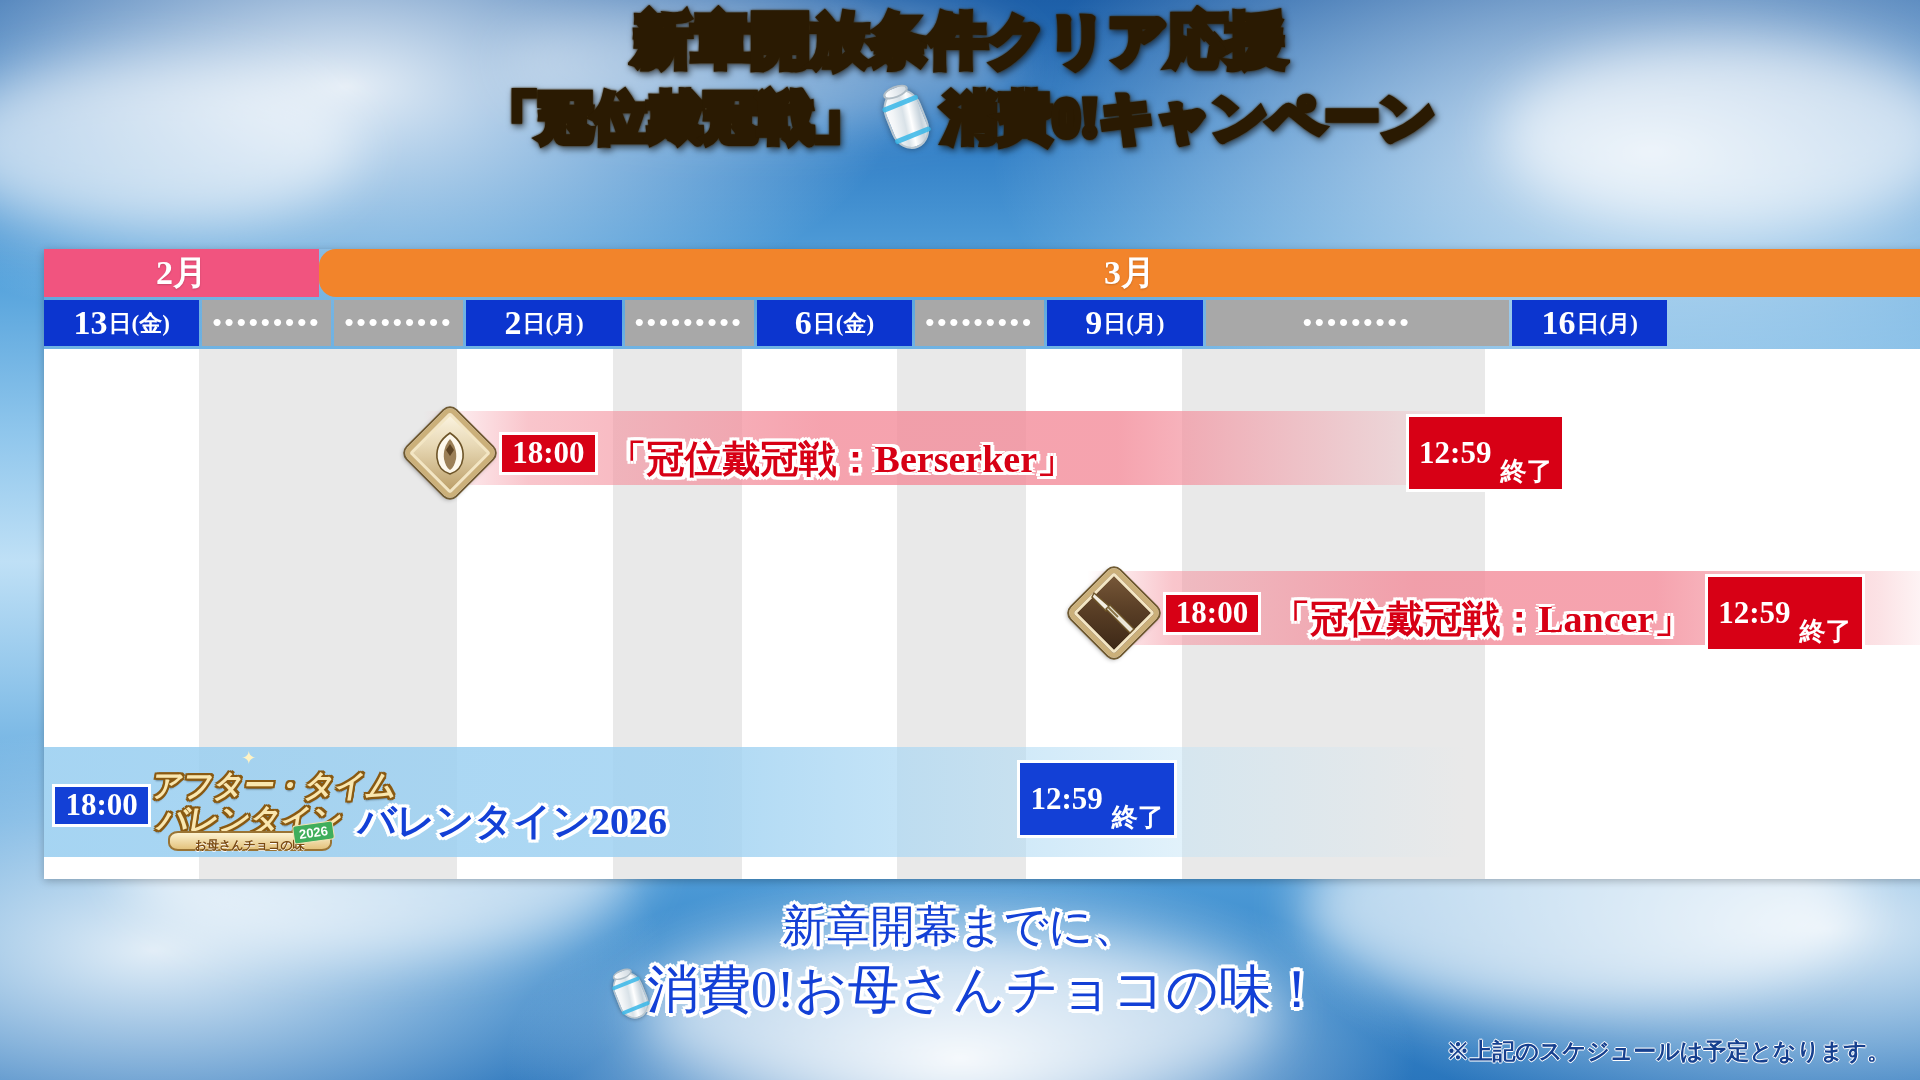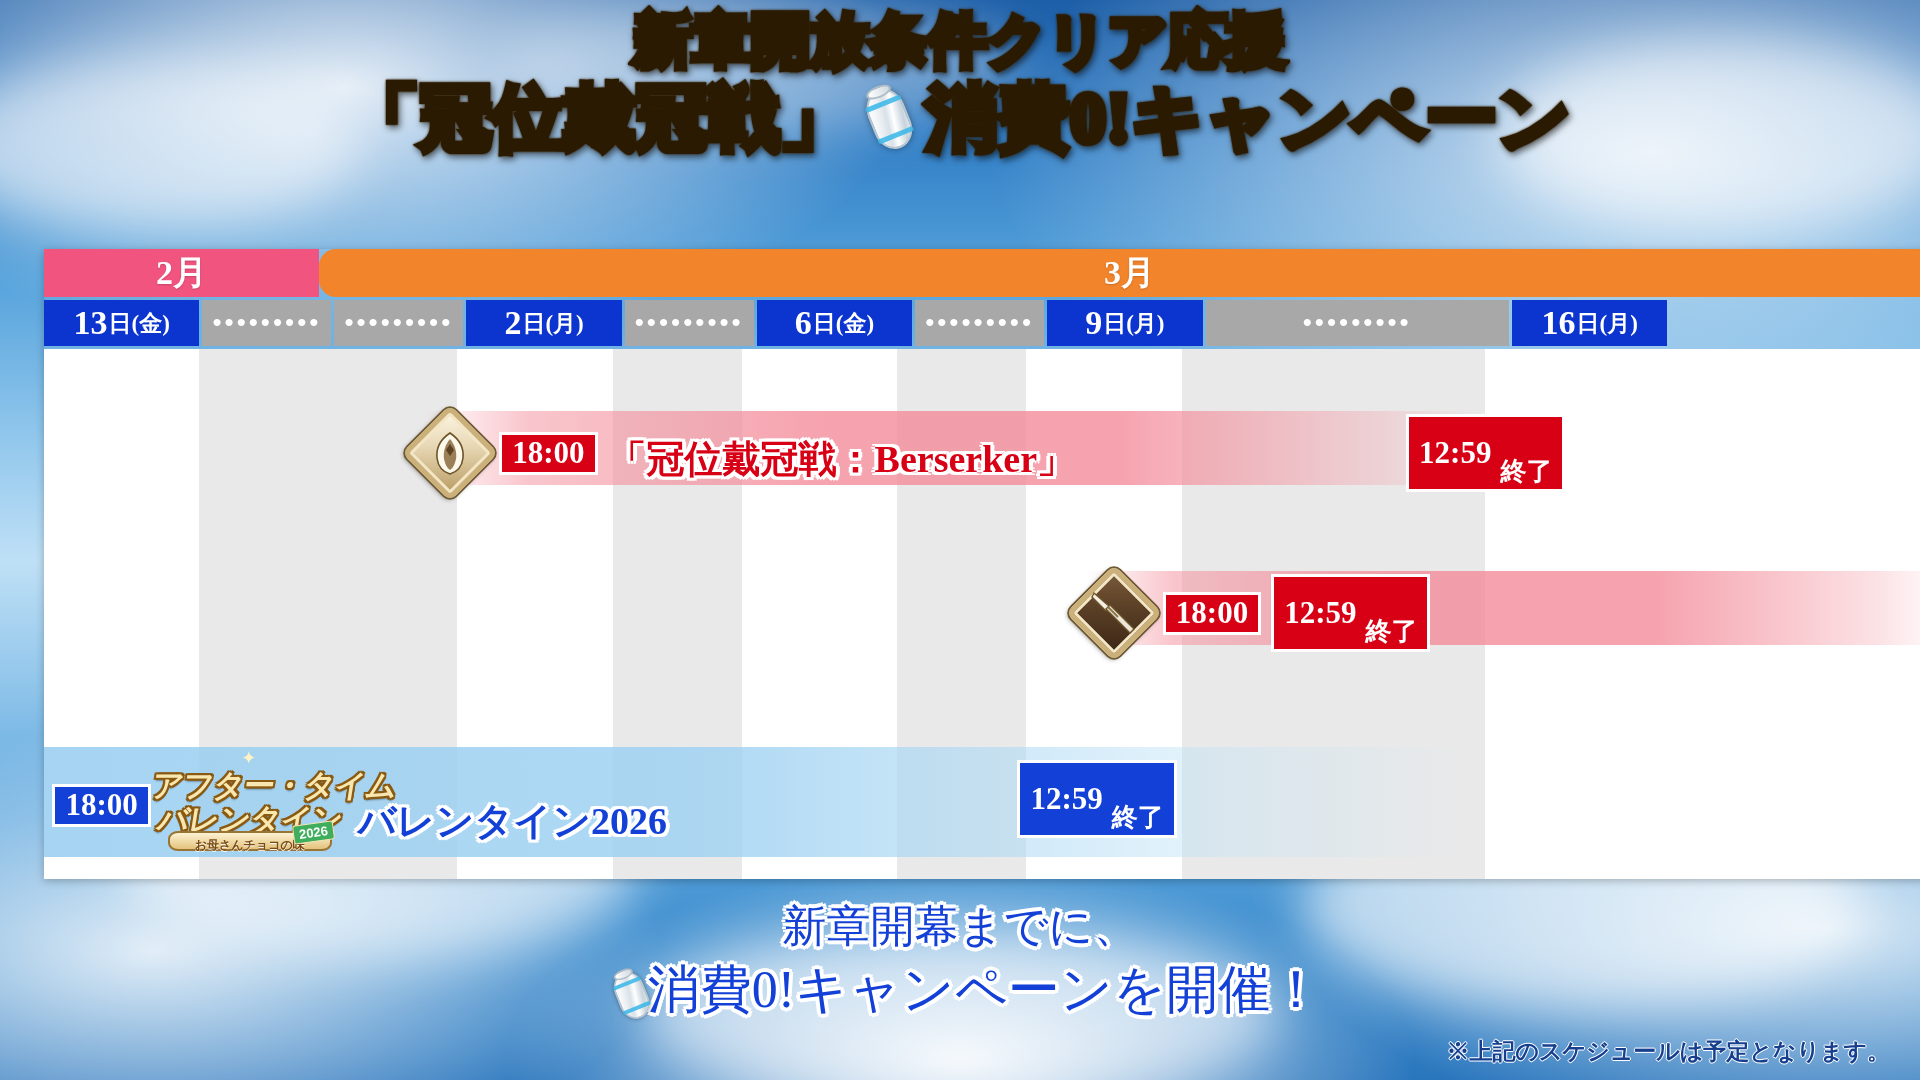--- a/index.html
+++ b/index.html
@@ -37,21 +37,21 @@
     display:inline-block;
     position:relative;
   }
   .gold::before{
     content:attr(data-txt);
     position:absolute;left:0;top:0;z-index:-1;
     -webkit-text-stroke:7px #2a1a02;
     color:#2a1a02;
   }
   #title-line1{font-size:58px;line-height:66px;}
-  #title-line2{font-size:71px;line-height:84px;}
+  #title-line2{font-size:54px;line-height:84px;}
   #title-line2-wrap{display:flex;align-items:center;justify-content:center;gap:4px;margin-top:2px;}
 
   
   .apple-icon{display:inline-block;width:62px;height:72px;position:relative;transform:rotate(-22deg);margin:0 2px;}
   .apple-icon .body{
     position:absolute;left:12px;top:6px;width:38px;height:62px;border-radius:19px/22px;
     background:linear-gradient(100deg,#ffffff 0%,#f2f5f7 22%,#d9e2e8 45%,#ffffff 60%,#c7d3dc 82%,#eef3f6 100%);
     border:2px solid #b9c6cf;
     box-shadow:0 0 6px rgba(0,0,0,.4);
   }
@@ -259,20 +259,21 @@
         <span class="dia"></span>
         <span class="glyph">
           <svg width="52" height="52" viewBox="0 0 52 52" aria-hidden="true">
             <path d="M6 6 L22 20 L18 24 L4 10 Z" fill="#f3efe4" stroke="#6d5428" stroke-width="1.4"></path>
             <path d="M18 22 L42 46 L46 42 L22 18 Z" fill="#ece7d8" stroke="#6d5428" stroke-width="1.4"></path>
             <path d="M20 20 L30 30" stroke="#8a7448" stroke-width="2"></path>
           </svg>
         </span>
       </span>
       <span class="badge badge-red" style="margin-left:6px">18:00</span>
+      <span class="ev-title t-red" style="margin-left:14px">「冠位戴冠戦：Lancer」</span>
       <span class="badge badge-red" style="margin-left:16px">
         <span>12:59</span>
         <span class="fin">終了</span>
       </span>
     </div>
 
     <div class="ev-bar bar-blue" style="left:0%;right:25%;top:398px;height:110px;"></div>
     <div class="ev" style="left:0.6%;top:404px;height:104px;">
       <span class="badge badge-blue">18:00</span>
       <span class="val-logo">
@@ -296,16 +297,16 @@
 
 <div id="footer">
   <div id="foot1" class="foot-line fb">新章開幕までに、</div>
   <div id="foot2">
     <span class="apple-icon">
       <span class="body"></span>
         <span class="band1"></span>
         <span class="band2"></span>
         <span class="cap"></span>
     </span>
-    <span class="foot-line fb">消費0!キャンペーンを開催！</span>
+    <span class="foot-line fb">消費0!お母さんチョコの味！</span>
   </div>
 </div>
 <div id="note">※上記のスケジュールは予定となります。</div>
 
 </body></html>

